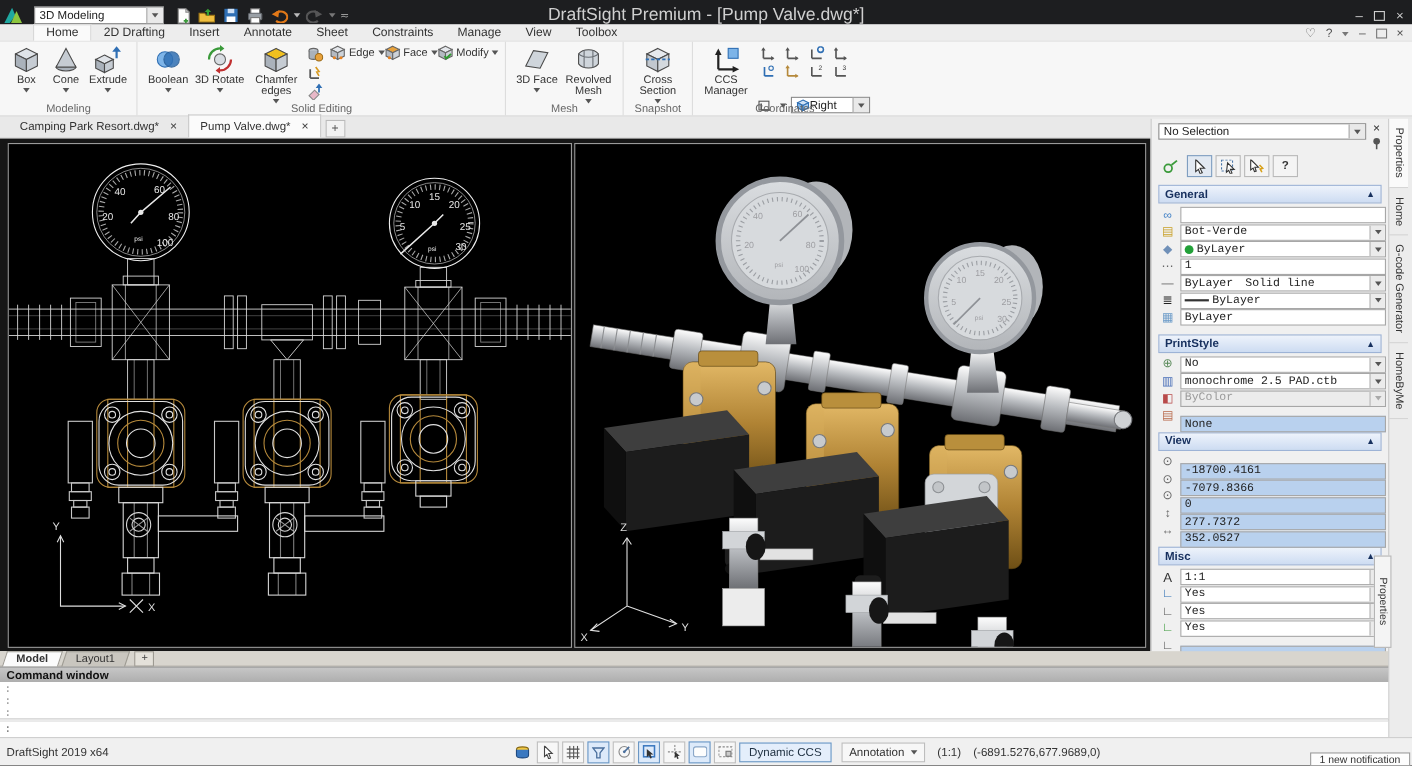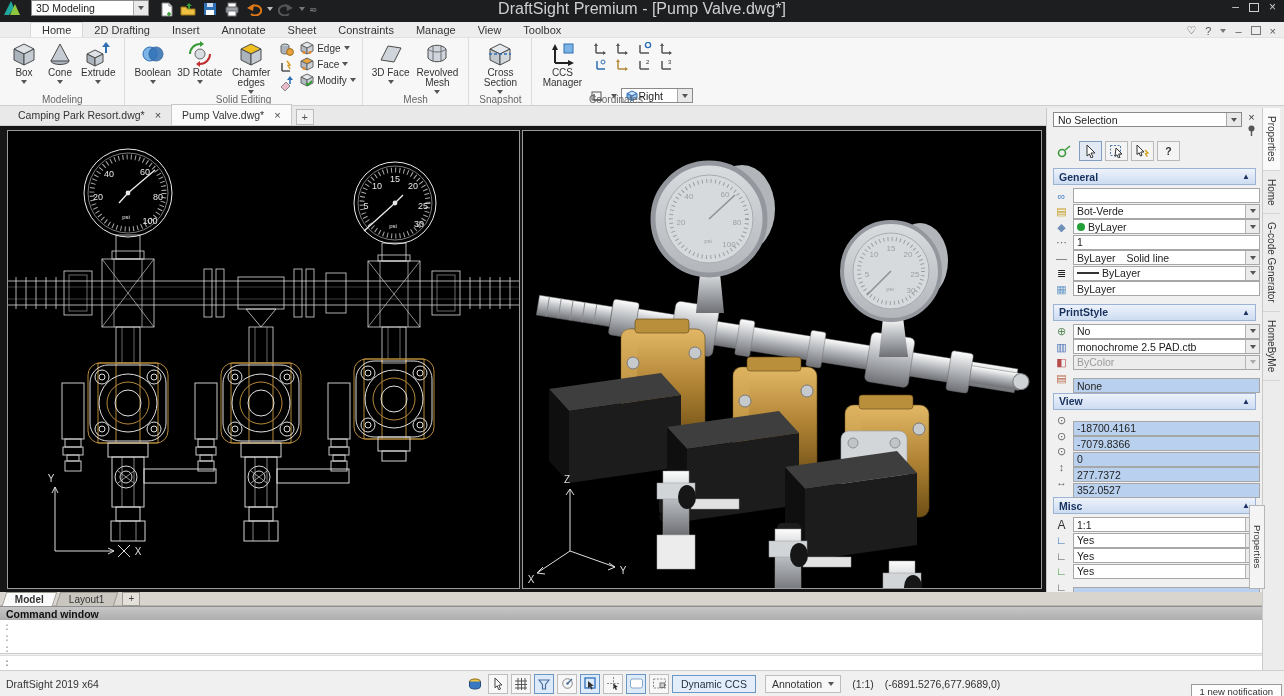--- a/index.html
+++ b/index.html
@@ -1,20 +1,20 @@
 <!DOCTYPE html>
 <html><head>
 <meta charset="utf-8">
 <style>
   html,body{margin:0;padding:0;background:#444;}
   .app{position:relative;width:1284px;height:696px;overflow:hidden;
        font-family:"Liberation Sans",sans-serif;background:#f0f0f0;font-size:11px;color:#222;}
   
   .titlebar{position:absolute;left:0;top:0;width:1284px;height:28px;background:#1d1e20;
-            display:flex;align-items:flex-start;color:#c9c9c9;}
+            display:flex;align-items:center;color:#c9c9c9;}
   .titlebar .combo{height:16px;width:118px;margin-left:10px;}
   .combo{background:#fff;border:1px solid #8a8a8a;display:flex;align-items:center;
          font-size:10.5px;color:#222;padding-left:4px;box-sizing:border-box;}
   .combo .sp{flex:1;white-space:nowrap;overflow:hidden;}
   .combo .cbtn{width:14px;align-self:stretch;background:#e9e9e9;border-left:1px solid #aaa;
                display:flex;align-items:center;justify-content:center;}
   .caret{width:0;height:0;border-left:3px solid transparent;border-right:3px solid transparent;
          border-top:4px solid #555;display:inline-block;}
   .qat{display:flex;align-items:center;gap:4px;margin-left:8px;}
   .qat .qi{width:18px;height:18px;display:flex;align-items:center;justify-content:center;}
@@ -61,21 +61,21 @@
          border:1px solid #b9b9b9;background:#f4f4f4;}
   .ptool.flat{border-color:transparent;background:transparent;}
   .ptool.pressed{background:#e2e9f2;border-color:#7f9ec0;}
   .psec{margin:7px 6px 0 6px;height:15px;display:flex;align-items:center;
         background:linear-gradient(#eef3fb,#cddcf2);border:1px solid #9db3d6;
         font-weight:bold;color:#17305e;padding:0 5px;justify-content:space-between;font-size:10.5px;}
   .prows{margin:3px 2px 0 6px;}
   .prow{display:flex;align-items:center;height:15.5px;gap:3px;}
   .picon{width:17px;text-align:center;font-size:11px;color:#666;flex:none;line-height:12px;}
   .pfield{flex:1;height:13px;background:#fff;border:1px solid #a7a7a7;display:flex;align-items:center;
-          padding-left:3px;gap:3px;overflow:hidden;white-space:nowrap;}
+          padding-left:3px;gap:3px;overflow:hidden;white-space:nowrap;font-family:Liberation Mono, monospace;}
   .pfield .pv{flex:1;overflow:hidden;}
   .pfield .da{width:13px;align-self:stretch;background:#ebebeb;border-left:1px solid #b5b5b5;
               display:flex;align-items:center;justify-content:center;flex:none;}
   .pfield.hl{background:#b9d1ee;margin-top:16px;}
   .pfield.dis{background:#eded ed;}
   .pfield.dis{background:#ececec;color:#9b9b9b;}
   .dot{width:8px;height:8px;border-radius:50%;display:inline-block;flex:none;}
   .lwline{width:22px;border-top:2px solid #333;display:inline-block;flex:none;}
   
   .strip{position:absolute;left:1262px;top:108px;width:22px;height:562px;background:#ececec;
@@ -282,21 +282,21 @@
         <svg width="15" height="15">
             <path d="M3 12V4M3 12h8" stroke="#555" stroke-width="1.6"></path>
             <path d="M8 2l3 4-2 .5 2 3.5" fill="none" stroke="#d89a20" stroke-width="1.5"></path>
           </svg>
         <svg width="15" height="15">
             <polygon points="2,11 7,6 11,10 6,15" fill="#e8b8c8" stroke="#888"></polygon>
             <path d="M11 8V2" stroke="#2f6fb4" stroke-width="1.6"></path>
             <polygon points="8,4 11,0 14,4" fill="#2f6fb4"></polygon>
           </svg>
       </div>
-      <div style="display:flex;flex-direction:column;margin-left:4px">
+      <div style="display:flex;flex-direction:row;margin-left:4px">
         <div class="minirow">
           <svg width="14" height="14">
               <g stroke="#666">
                 <polygon points="7,1 13,4 7,7 1,4" fill="#e4e7eb"></polygon>
                 <polygon points="1,4 7,7 7,13 1,10" fill="#b4bac2"></polygon>
                 <polygon points="13,4 7,7 7,13 13,10" fill="#cdd2d8"></polygon>
               </g>
               <circle cx="4" cy="11.5" r="1.4" fill="#e8821e"></circle>
               <circle cx="10" cy="11.5" r="1.4" fill="#e8821e"></circle>
             </svg>

